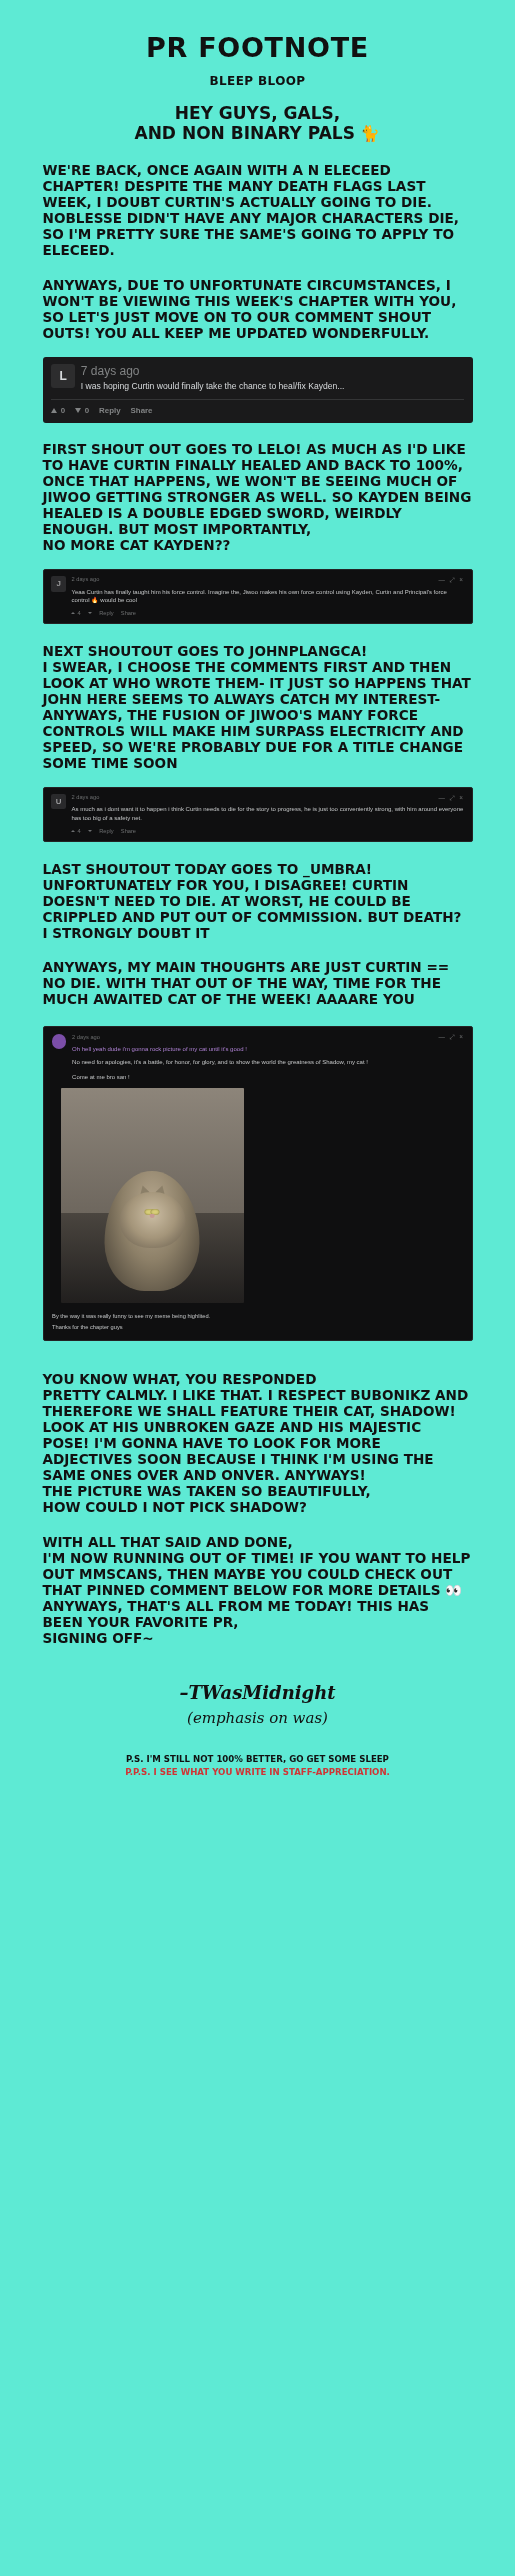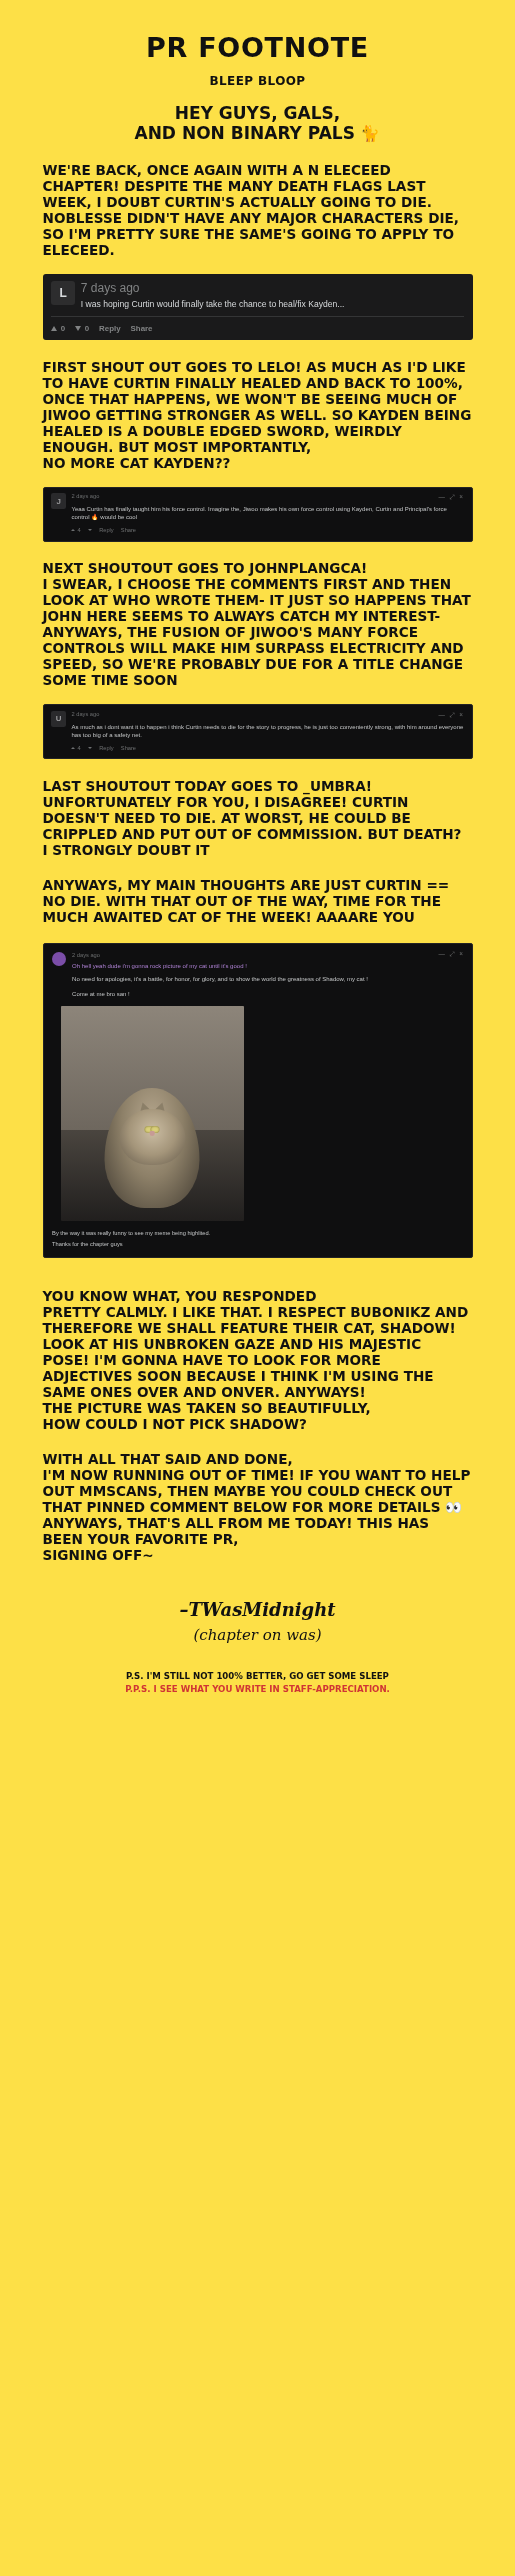--- a/index.html
+++ b/index.html
@@ -8,21 +8,21 @@
     background: #ffffff;
   }
   body {
     width: 515px;
     font-family: "Liberation Sans", sans-serif;
     color: #111111;
   }
   .page {
     width: 515px;
     min-height: 2576px;
-    background: #fde047;
+    background: #5eead4;
     display: flex;
     flex-direction: column;
     align-items: center;
     padding-top: 21.5px;
     box-sizing: border-box;
   }
   .title {
     font-family: "DejaVu Sans", sans-serif;
     font-weight: bold;
     font-size: 27px;
@@ -357,20 +357,21 @@
   <div class="greeting">
     <div>HEY GUYS, GALS,</div>
     <div>
       <span>AND NON BINARY PALS</span>
       <span class="emoji">🐈</span>
     </div>
   </div>
 
   <div class="para nowrap">WE'RE BACK, ONCE AGAIN WITH A N ELECEED CHAPTER! DESPITE THE MANY DEATH FLAGS LAST WEEK, I DOUBT CURTIN'S ACTUALLY GOING TO DIE. NOBLESSE DIDN'T HAVE ANY MAJOR CHARACTERS DIE, SO I'M PRETTY SURE THE SAME'S GOING TO APPLY TO ELECEED.</div>
 
+  <div class="para nowrap">ANYWAYS, DUE TO UNFORTUNATE CIRCUMSTANCES, I WON'T BE VIEWING THIS WEEK'S CHAPTER WITH YOU, SO LET'S JUST MOVE ON TO OUR COMMENT SHOUT OUTS! YOU ALL KEEP ME UPDATED WONDERFULLY.</div>
 
   <div class="comment-card">
     <div class="cc-row">
       <div class="cc-avatar big">L</div>
       <div class="cc-body">
         <div class="cc-meta">7 days ago</div>
         <div class="cc-text">I was hoping Curtin would finally take the chance to heal/fix Kayden...</div>
       </div>
     </div>
     <div class="cc-divider"></div>
@@ -473,19 +474,19 @@
   <div class="para nowrap" style="margin-top:30px">YOU KNOW WHAT, YOU RESPONDED
 PRETTY CALMLY. I LIKE THAT. I RESPECT BUBONIKZ AND THEREFORE WE SHALL FEATURE THEIR CAT, SHADOW! LOOK AT HIS UNBROKEN GAZE AND HIS MAJESTIC POSE! I'M GONNA HAVE TO LOOK FOR MORE ADJECTIVES SOON BECAUSE I THINK I'M USING THE SAME ONES OVER AND ONVER. ANYWAYS!
 THE PICTURE WAS TAKEN SO BEAUTIFULLY,
 HOW COULD I NOT PICK SHADOW?</div>
 
   <div class="para nowrap">WITH ALL THAT SAID AND DONE,
 I'M NOW RUNNING OUT OF TIME! IF YOU WANT TO HELP OUT MMSCANS, THEN MAYBE YOU COULD CHECK OUT THAT PINNED COMMENT BELOW FOR MORE DETAILS 👀 ANYWAYS, THAT'S ALL FROM ME TODAY! THIS HAS BEEN YOUR FAVORITE PR,
 SIGNING OFF~</div>
 
   <div class="signoff">–TWasMidnight</div>
-  <div class="signoff-sub">(chapter on was)</div>
+  <div class="signoff-sub">(emphasis on was)</div>
 
   <div class="ps">P.S. I'M STILL NOT 100% BETTER, GO GET SOME SLEEP</div>
   <div class="pps">P.P.S. I SEE WHAT YOU WRITE IN STAFF-APPRECIATION.</div>
 
 </div>
 
 
 </body></html>

